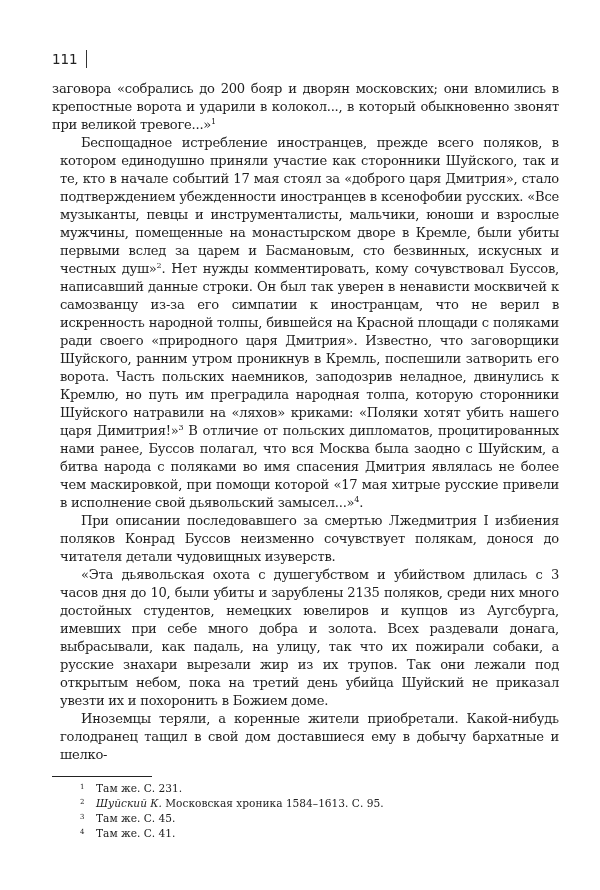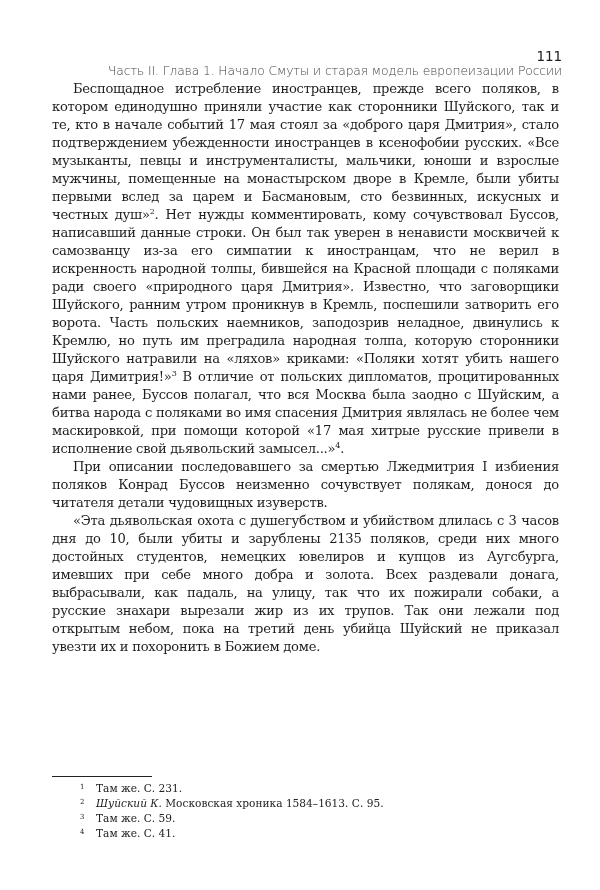--- a/index.html
+++ b/index.html
@@ -1,70 +1,70 @@
 <!DOCTYPE html>
 <html><head>
 <meta charset="utf-8">
 <style>
   html, body { margin: 0; padding: 0; background: #ffffff; }
   body { width: 600px; height: 890px; position: relative; overflow: hidden; color: #1e1e1e; }
   .header {
     position: absolute; left: 52px; top: 48px; width: 510px; height: 22px;
-    display: flex; align-items: flex-end;
+    display: flex; align-items: center;
     font-family: "DejaVu Sans", sans-serif; font-size: 12.5px; color: #3a3a3a;
     letter-spacing: -0.1px;
-    flex-direction: column;
   }
   .page-num { font-size: 13.5px; color: #222; }
   .sep { display: inline-block; width: 1px; height: 18px; background: #333; margin: 0 9px 0 9px; }
   .running-title { font-weight: 300; color: #444; font-size: 12.3px; }
   .body-text {
     position: absolute; left: 52px; top: 80px; width: 507px;
     font-family: "DejaVu Serif", serif; font-size: 13.1px; line-height: 18px;
     text-align: justify; hyphens: manual; letter-spacing: -0.25px;
   }
   .body-text p { margin: 0; }
-  .body-text p.indent { text-indent: 21px; }
+  .body-text p.indent { text-indent: 21px; margin-left: 8px; }
   sup { font-size: 8px; line-height: 0; vertical-align: 5px; }
   .rule { position: absolute; left: 52px; top: 776px; width: 100px; height: 1px; background: #222; }
   .footnotes {
     position: absolute; left: 52px; top: 781px; width: 507px;
     font-family: "DejaVu Serif", serif; font-size: 10.6px; line-height: 15px; color: #222;
   }
   .fn { display: flex; padding-left: 28px; }
   .fn-num { width: 16px; font-size: 7px; vertical-align: top; line-height: 12px; }
   .fn-text i { font-style: italic; }
 </style>
 </head>
 <body>
 
 <div class="header">
   <span class="page-num">111</span>
   <span class="sep"></span>
-  <span class="running-title">Часть II. Глава 1. Начало Смуты и старая модель европеизации России</span>
 </div>
 
 <div class="body-text">
+  <p><span>заговора «собрались до 200 бояр и дворян московских; они вломились в крепостные ворота и ударили в колокол..., в который обыкновенно звонят при великой тревоге...»</span><sup>1</sup></p>
   <p class="indent"><span>Беспощадное истребление иностранцев, прежде всего поляков, в котором единодушно приняли участие как сторонники Шуйского, так и те, кто в начале событий 17 мая стоял за «доброго царя Дмитрия», стало подтверждением убежденности иностранцев в ксенофобии русских. «Все музыканты, певцы и инструменталисты, мальчики, юноши и взрослые мужчины, помещенные на монастырском дворе в Кремле, были убиты первыми вслед за царем и Басмановым, сто безвинных, искусных и честных душ»</span><sup>2</sup><span>. Нет нужды комментировать, кому сочувствовал Буссов, написавший данные строки. Он был так уверен в ненависти москвичей к самозванцу из-за его симпатии к иностранцам, что не верил в искренность народной толпы, бившейся на Красной площади с поляками ради своего «природного царя Дмитрия». Известно, что заговорщики Шуйского, ранним утром проникнув в Кремль, поспешили затворить его ворота. Часть польских наемников, заподозрив неладное, двинулись к Кремлю, но путь им преградила народная толпа, которую сторонники Шуйского натравили на «ляхов» криками: «Поляки хотят убить нашего царя Димитрия!»</span><sup>3</sup><span> В отличие от польских дипломатов, процитированных нами ранее, Буссов полагал, что вся Москва была заодно с Шуйским, а битва народа с поляками во имя спасения Дмитрия являлась не более чем маскировкой, при помощи которой «17 мая хитрые русские привели в исполнение свой дьявольский замысел...»</span><sup>4</sup><span>.</span></p>
   <p class="indent"><span>При описании последовавшего за смертью Лжедмитрия I избиения поляков Конрад Буссов неизменно сочувствует полякам, донося до читателя детали чудовищных изуверств.</span></p>
   <p class="indent"><span>«Эта дьявольская охота с душегубством и убийством длилась с 3 часов дня до 10, были убиты и зарублены 2135 поляков, среди них много достойных студентов, немецких ювелиров и купцов из Аугсбурга, имевших при себе много добра и золота. Всех раздевали донага, выбрасывали, как падаль, на улицу, так что их пожирали собаки, а русские знахари вырезали жир из их трупов. Так они лежали под открытым небом, пока на третий день убийца Шуйский не приказал увезти их и похоронить в Божием доме.</span></p>
+  <p class="indent" style="text-align-last: justify;"><span>Иноземцы теряли, а коренные жители приобретали. Какой-нибудь голодранец тащил в свой дом доставшиеся ему в добычу бархатные и шелко-</span></p>
 </div>
 
 <div class="rule"></div>
 
 <div class="footnotes">
   <div class="fn">
     <span class="fn-num">1</span>
     <span class="fn-text"><i></i><span>Там же. С. 231.</span></span>
   </div>
   <div class="fn">
     <span class="fn-num">2</span>
     <span class="fn-text"><i>Шуйский К.</i><span> Московская хроника 1584–1613. С. 95.</span></span>
   </div>
   <div class="fn">
     <span class="fn-num">3</span>
-    <span class="fn-text"><i></i><span>Там же. С. 59.</span></span>
+    <span class="fn-text"><i></i><span>Там же. С. 45.</span></span>
   </div>
   <div class="fn">
     <span class="fn-num">4</span>
     <span class="fn-text"><i></i><span>Там же. С. 41.</span></span>
   </div>
 </div>
 
 </body></html>

